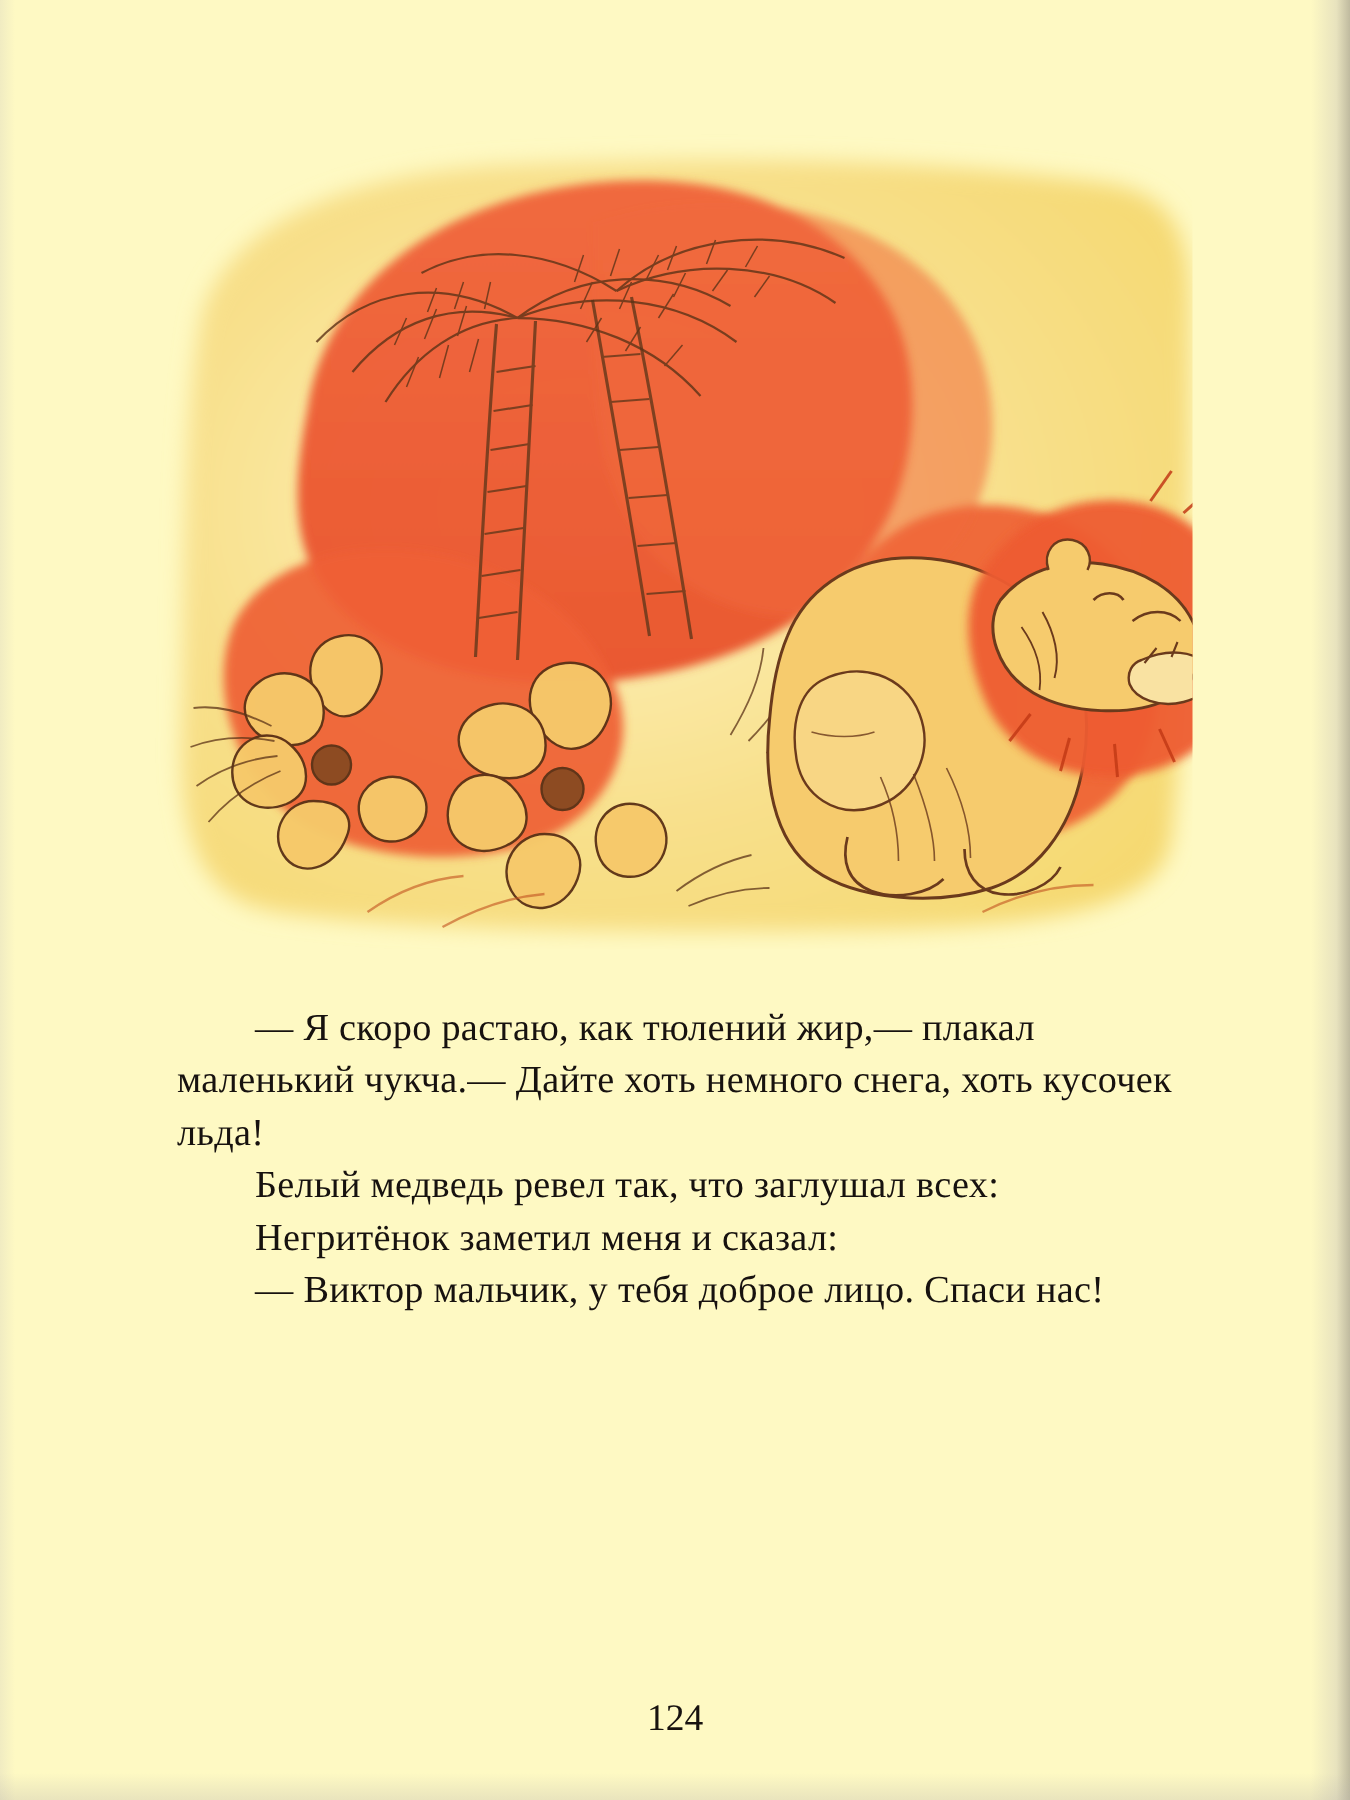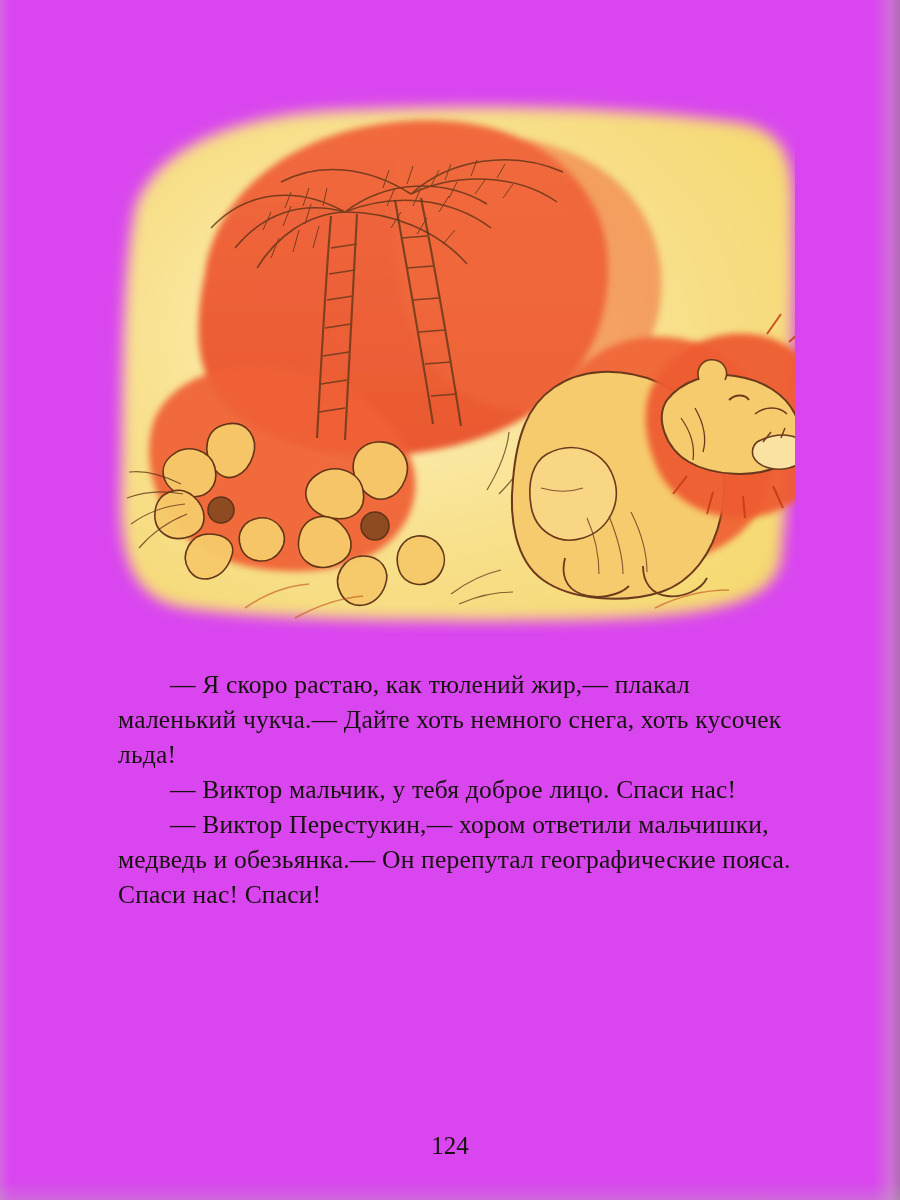--- a/index.html
+++ b/index.html
@@ -4,21 +4,21 @@
 <style>
   html, body {
     margin: 0;
     padding: 0;
     background: #ffffff;
   }
   .page {
     position: relative;
     width: 900px;
     height: 1200px;
-    background: #d946ef;
+    background: #fef9c3;
     overflow: hidden;
     font-family: "Liberation Serif", serif;
   }
 
   
   .page-edge-right {
     position: absolute;
     top: 0; right: 0;
     width: 26px; height: 100%;
     background: linear-gradient(to right, rgba(255,255,255,0) 0%, rgba(190,185,180,0.35) 65%, rgba(140,135,130,0.55) 100%);
@@ -301,22 +301,23 @@
       <g stroke="#c2521f" stroke-width="1.6" fill="none" opacity="0.6">
         <path d="M150,520 C170,506 190,498 214,496"></path>
         <path d="M200,530 C222,518 244,510 268,508"></path>
         <path d="M560,520 C584,508 608,502 634,502"></path>
       </g>
     </svg>
   </div>
 
   <div class="text-block">
     <p class="para">— Я скоро растаю, как тюлений жир,— плакал маленький чукча.— Дайте хоть немного снега, хоть кусочек льда!</p>
+    <p class="para">Белый медведь ревел так, что заглушал всех:</p>
+    <p class="para">Негритёнок заметил меня и сказал:</p>
     <p class="para">— Виктор мальчик, у тебя доброе лицо. Спаси нас!</p>
-    <p class="para">— Виктор Перестукин,— хором ответили мальчишки, медведь и обезьянка.— Он перепутал географические пояса. Спаси нас! Спаси!</p>
   </div>
 
   <div class="folio">124</div>
 
   <div class="page-edge-left"></div>
   <div class="page-edge-right"></div>
   <div class="page-edge-bottom"></div>
 </div>
 
 </body></html>

